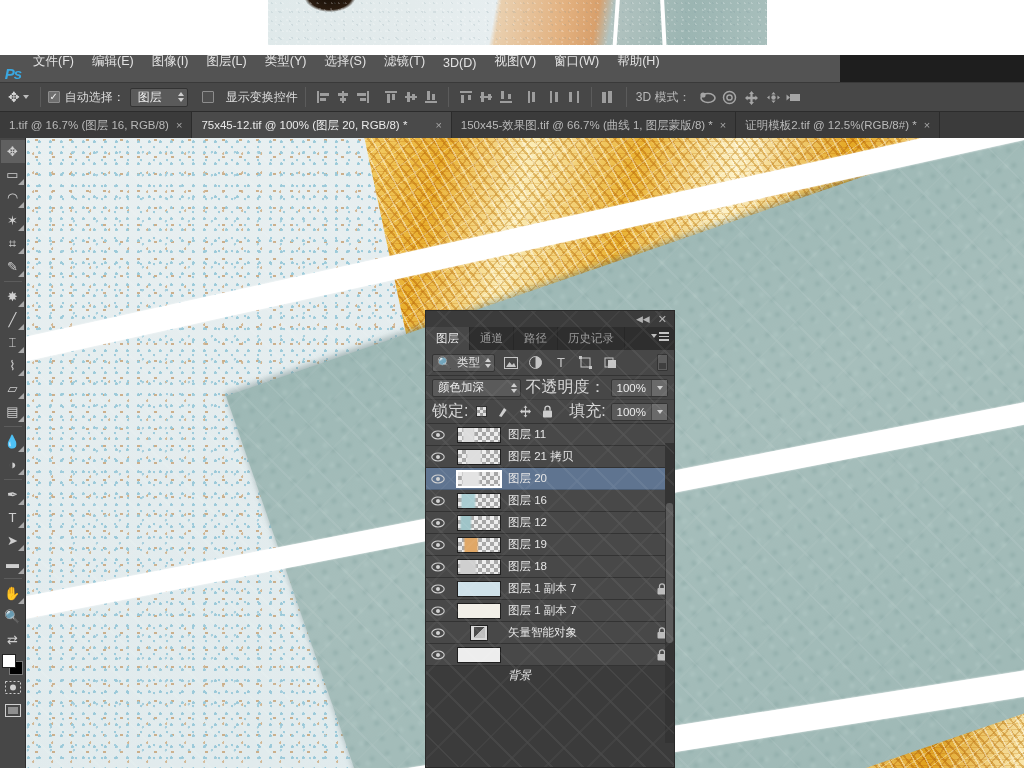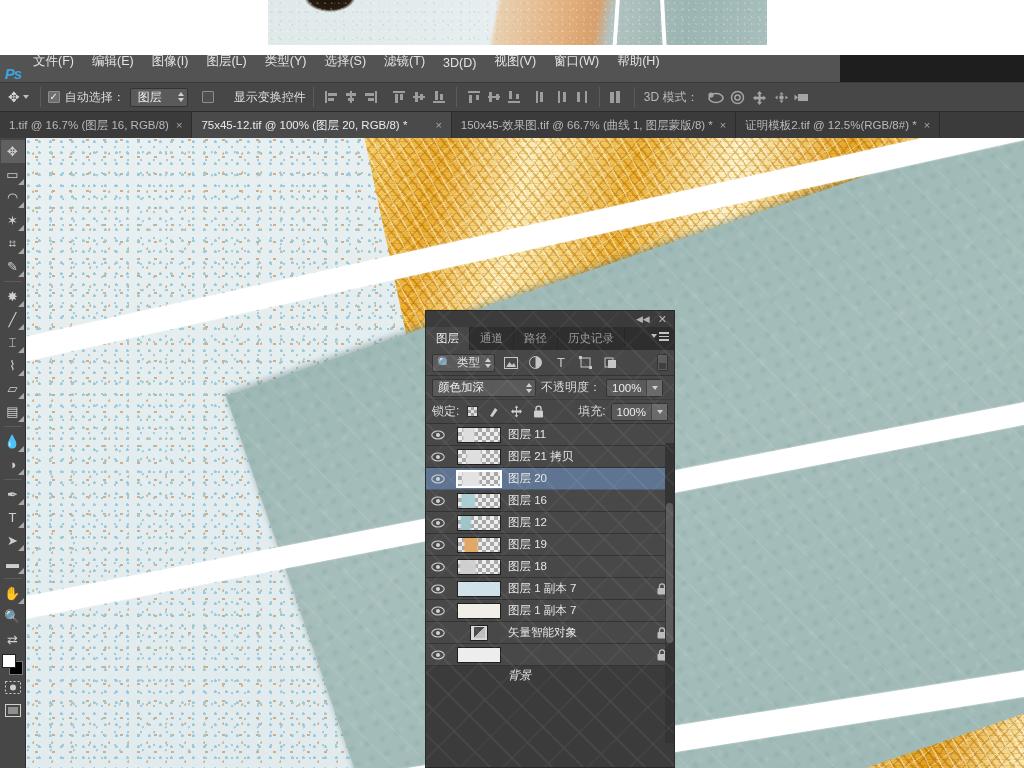--- a/index.html
+++ b/index.html
@@ -227,21 +227,21 @@
   .mode-row, .lock-row {
     height:24px; background:#474747; display:flex; align-items:center; gap:5px; padding:0 6px;
   }
   .mode-row { border-bottom:1px solid #3d3d3d; }
   .lock-row { border-bottom:1px solid #333; }
   .blend-select {
     display:flex; align-items:center; justify-content:space-between;
     width:104px; height:18px; padding:0 3px 0 5px;
     background:#5a5a5a; border:1px solid #343434; border-radius:2px; color:#ececec; font-size:11.5px;
   }
-  .lab { color:#d7d7d7; font-size:12px; white-space:nowrap; }
+  .lab { color:#d7d7d7; font-size:16px; white-space:nowrap; }
   .num-field {
     display:flex; align-items:center; height:18px;
     background:#5a5a5a; border:1px solid #343434; border-radius:2px;
   }
   .num-field .val { color:#ececec; font-size:11.5px; padding:0 5px; min-width:38px; text-align:center; }
   .num-field .dd {
     width:16px; height:16px; background:#6a6a6a; border-left:1px solid #444;
     display:flex; align-items:center; justify-content:center;
   }
   .dd-tri { width:0;height:0;border-left:3.5px solid transparent;border-right:3.5px solid transparent;border-top:4px solid #d0d0d0; }
@@ -337,21 +337,21 @@
     <span class="ob-label" style="margin:0 5px 0 5px;">自动选择：</span>
     <div class="ob-select">
       <span>图层</span>
       <span class="spin">
           <i class="u"></i>
           <i class="d"></i>
         </span>
     </div>
 
     <span class="chk off" style="margin-left:14px;">✓</span>
-    <span class="ob-label" style="margin-left:20px;">显示变换控件</span>
+    <span class="ob-label" style="margin-left:12px;">显示变换控件</span>
 
     <div class="ob-sep"></div>
 
     <span class="align-ico">
         <svg width="14" height="14">
           <rect x="1" y="1" width="2" height="12" fill="#9d9d9d"></rect>
           <rect x="4" y="3" width="9" height="3" fill="#9d9d9d"></rect>
           <rect x="4" y="8" width="6" height="3" fill="#9d9d9d"></rect>
         </svg>
       </span>

